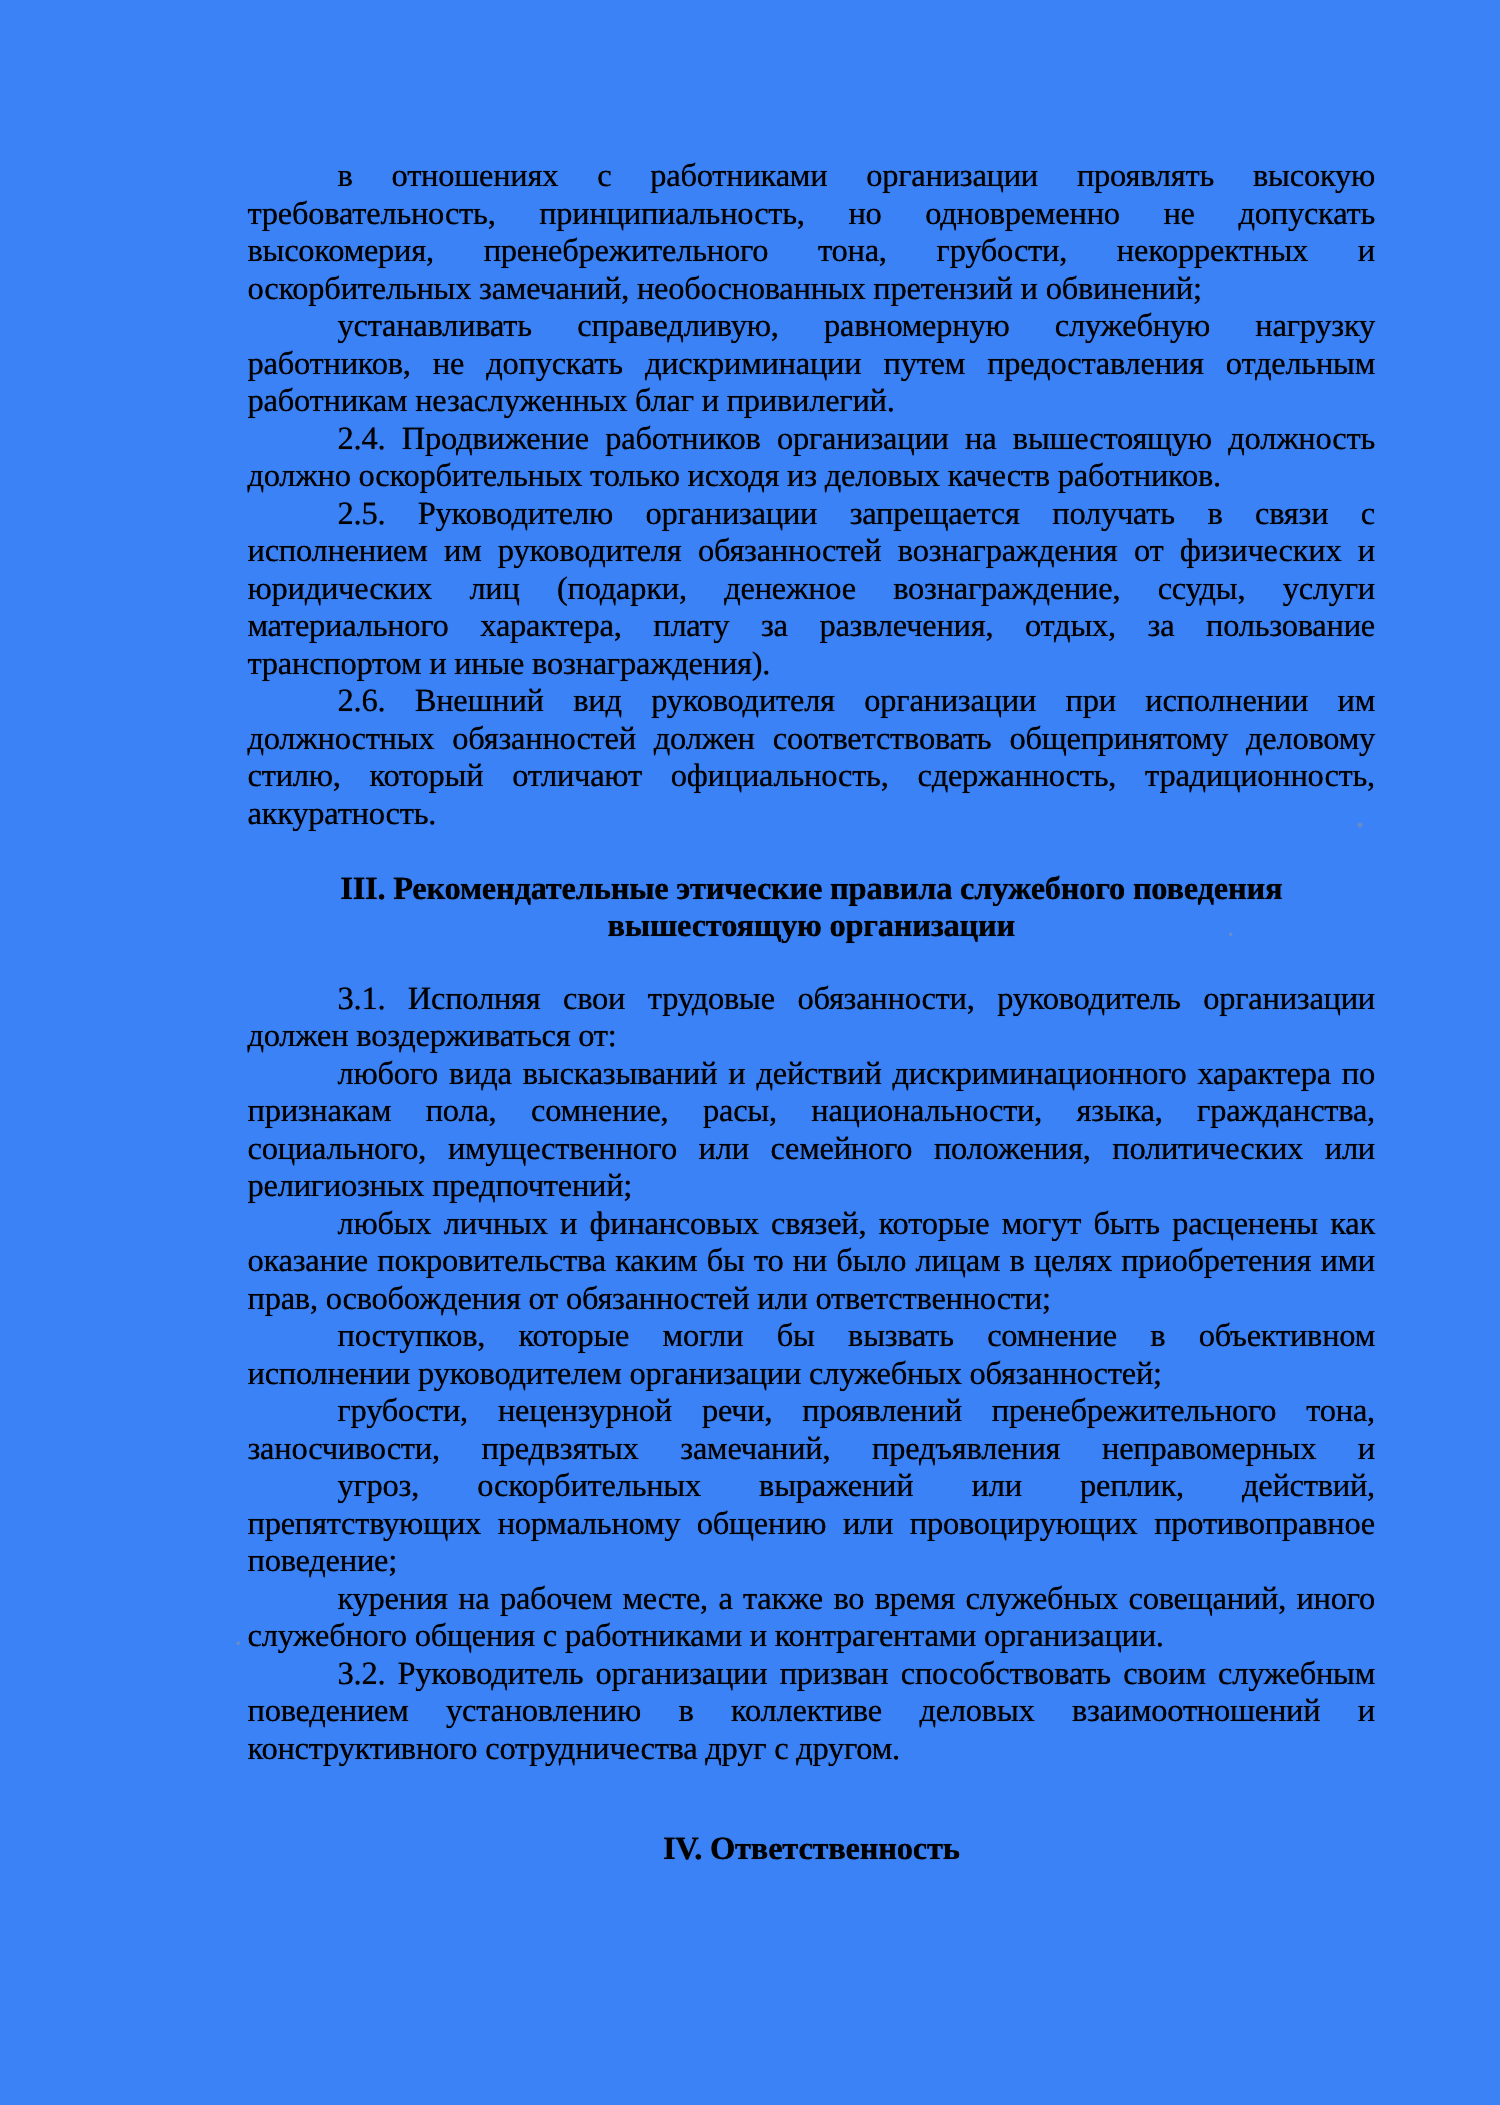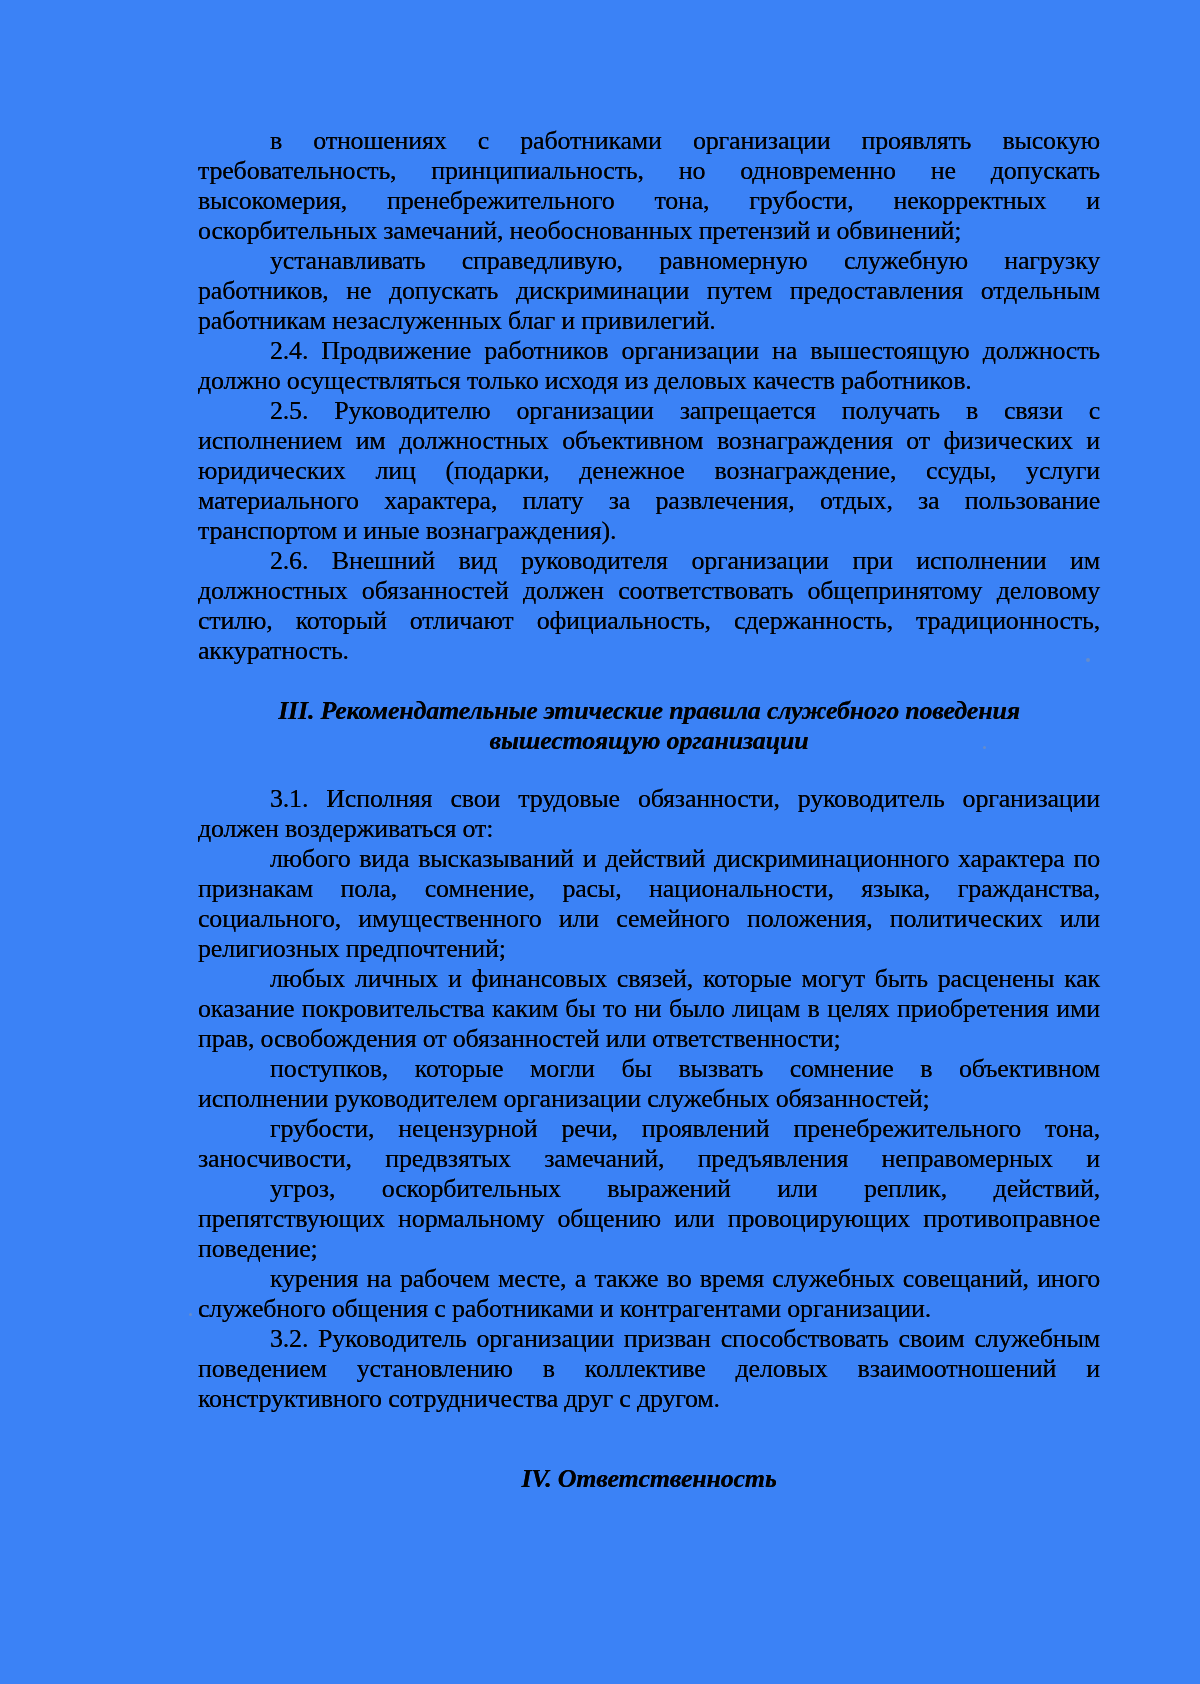--- a/index.html
+++ b/index.html
@@ -36,21 +36,20 @@
     overflow: visible;
   }
   .line.first { text-indent: 72px; }
   .line.last  { text-align-last: left; }
   .heading { margin: 30px 0 28px 0; }
   .heading.final { margin: 50px 0 0 0; }
   .heading .line {
     text-align: center;
     text-align-last: center;
     font-weight: bold;
-    font-style: italic;
   }
   .speck {
     position: absolute;
     background: #9a9a9a;
     border-radius: 50%;
     opacity: 0.45;
   }
 </style>
 </head>
 <body>
@@ -63,25 +62,25 @@
         <div class="line">высокомерия, пренебрежительного тона, грубости, некорректных и</div>
         <div class="line last">оскорбительных замечаний, необоснованных претензий и обвинений;</div>
       </div>
       <div class="paragraph">
         <div class="line first">устанавливать справедливую, равномерную служебную нагрузку</div>
         <div class="line">работников, не допускать дискриминации путем предоставления отдельным</div>
         <div class="line last">работникам незаслуженных благ и привилегий.</div>
       </div>
       <div class="paragraph">
         <div class="line first">2.4. Продвижение работников организации на вышестоящую должность</div>
-        <div class="line last">должно осуществляться только исходя из деловых качеств работников.</div>
+        <div class="line last">должно оскорбительных только исходя из деловых качеств работников.</div>
       </div>
       <div class="paragraph">
         <div class="line first">2.5. Руководителю организации запрещается получать в связи с</div>
-        <div class="line">исполнением им должностных объективном вознаграждения от физических и</div>
+        <div class="line">исполнением им руководителя обязанностей вознаграждения от физических и</div>
         <div class="line">юридических лиц (подарки, денежное вознаграждение, ссуды, услуги</div>
         <div class="line">материального характера, плату за развлечения, отдых, за пользование</div>
         <div class="line last">транспортом и иные вознаграждения).</div>
       </div>
       <div class="paragraph">
         <div class="line first">2.6. Внешний вид руководителя организации при исполнении им</div>
         <div class="line">должностных обязанностей должен соответствовать общепринятому деловому</div>
         <div class="line">стилю, который отличают официальность, сдержанность, традиционность,</div>
         <div class="line last">аккуратность.</div>
       </div>

